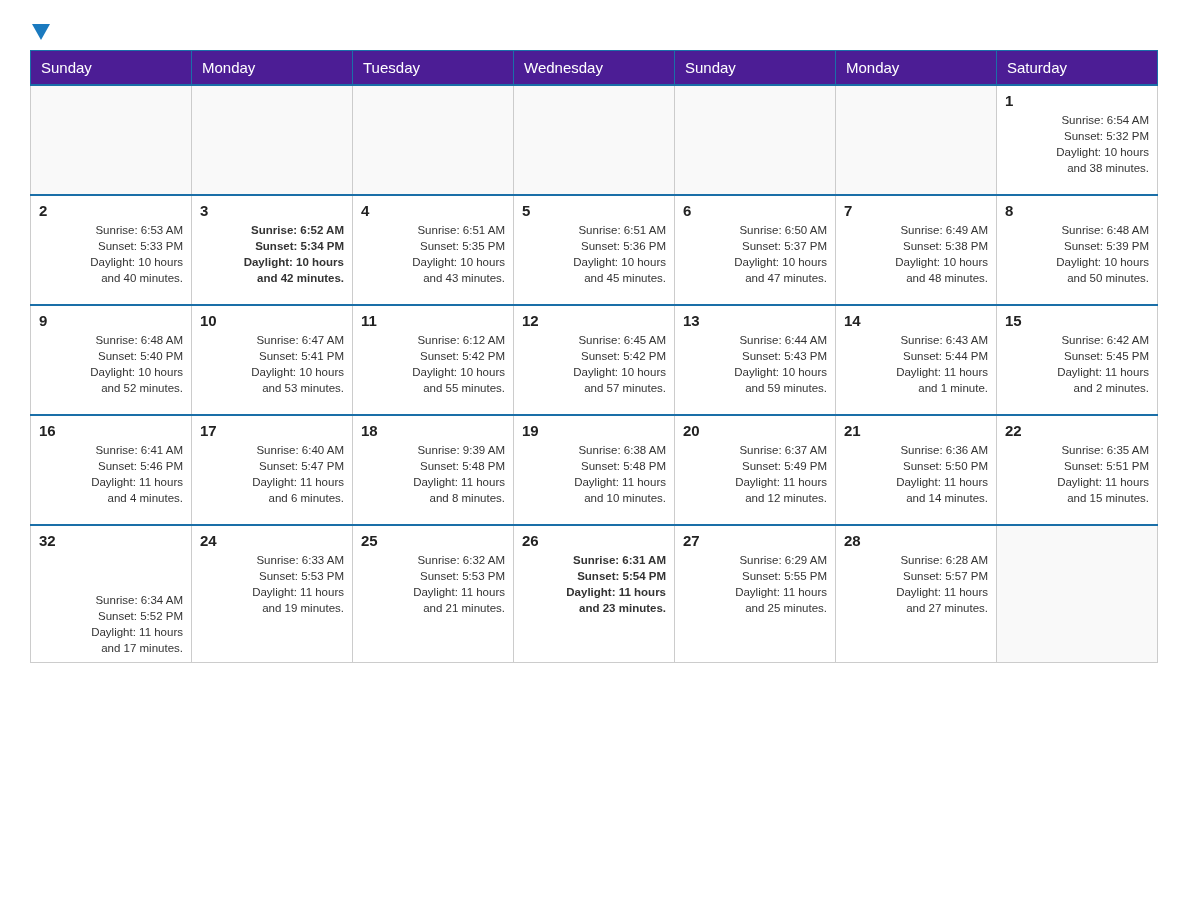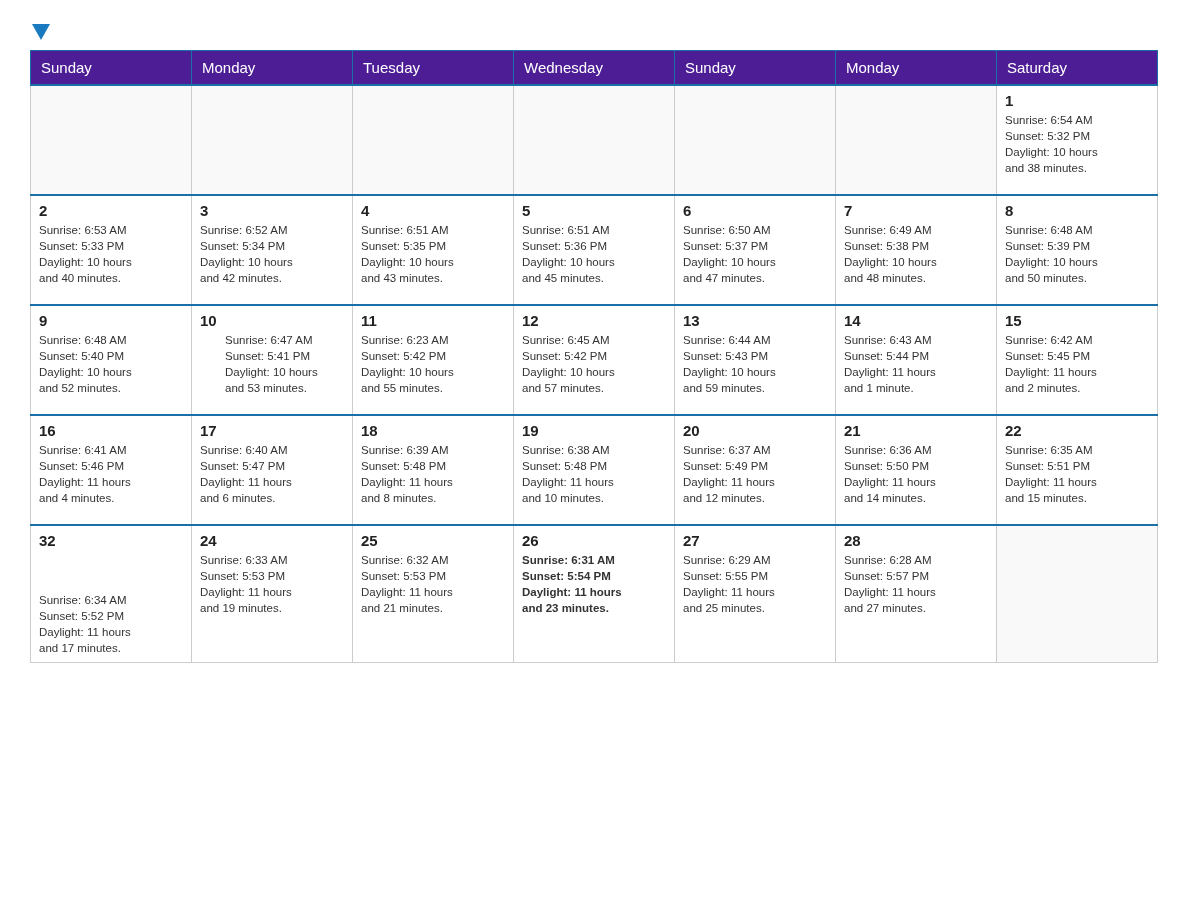--- a/index.html
+++ b/index.html
@@ -61,20 +61,21 @@
       font-size: 15px;
       font-weight: bold;
       color: #222;
       display: block;
       margin-bottom: 3px;
     }
     .day-info {
       font-size: 11.5px;
       color: #333;
       line-height: 1.4;
+      text-align: right;
     }
     .empty-cell {
       background: #f9f9f9;
     }
     .week-row td {
       border-top: 2px solid #1a6fa8;
     }
     .logo-wrapper {
       display: flex;
       flex-direction: column;
@@ -149,21 +150,21 @@
       <tr class="week-row">
         <td>
           <span class="day-number">2</span>
           <div class="day-info" style="white-space: pre-line;">Sunrise: 6:53 AM
 Sunset: 5:33 PM
 Daylight: 10 hours
 and 40 minutes.</div>
         </td>
         <td>
           <span class="day-number">3</span>
-          <div class="day-info" style="white-space: pre-line;">Sunrise: 6:52 AM
+          <div class="day-info" style="white-space: pre-line; font-weight: bold;">Sunrise: 6:52 AM
 Sunset: 5:34 PM
 Daylight: 10 hours
 and 42 minutes.</div>
         </td>
         <td>
           <span class="day-number">4</span>
           <div class="day-info" style="white-space: pre-line;">Sunrise: 6:51 AM
 Sunset: 5:35 PM
 Daylight: 10 hours
 and 43 minutes.</div>
@@ -207,21 +208,21 @@
         </td>
         <td>
           <span class="day-number">10</span>
           <div class="day-info" style="white-space: pre-line; margin-left: 25px;">Sunrise: 6:47 AM
 Sunset: 5:41 PM
 Daylight: 10 hours
 and 53 minutes.</div>
         </td>
         <td>
           <span class="day-number">11</span>
-          <div class="day-info" style="white-space: pre-line;">Sunrise: 6:23 AM
+          <div class="day-info" style="white-space: pre-line;">Sunrise: 6:12 AM
 Sunset: 5:42 PM
 Daylight: 10 hours
 and 55 minutes.</div>
         </td>
         <td>
           <span class="day-number">12</span>
           <div class="day-info" style="white-space: pre-line;">Sunrise: 6:45 AM
 Sunset: 5:42 PM
 Daylight: 10 hours
 and 57 minutes.</div>
@@ -258,21 +259,21 @@
         </td>
         <td>
           <span class="day-number">17</span>
           <div class="day-info" style="white-space: pre-line;">Sunrise: 6:40 AM
 Sunset: 5:47 PM
 Daylight: 11 hours
 and 6 minutes.</div>
         </td>
         <td>
           <span class="day-number">18</span>
-          <div class="day-info" style="white-space: pre-line;">Sunrise: 6:39 AM
+          <div class="day-info" style="white-space: pre-line;">Sunrise: 9:39 AM
 Sunset: 5:48 PM
 Daylight: 11 hours
 and 8 minutes.</div>
         </td>
         <td>
           <span class="day-number">19</span>
           <div class="day-info" style="white-space: pre-line;">Sunrise: 6:38 AM
 Sunset: 5:48 PM
 Daylight: 11 hours
 and 10 minutes.</div>

